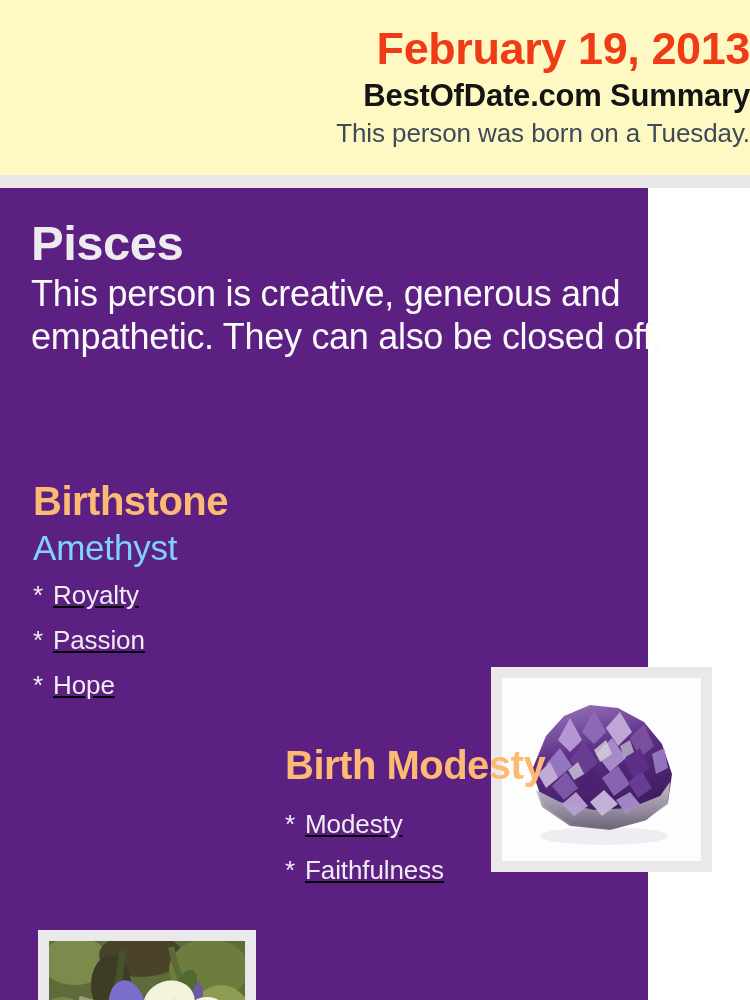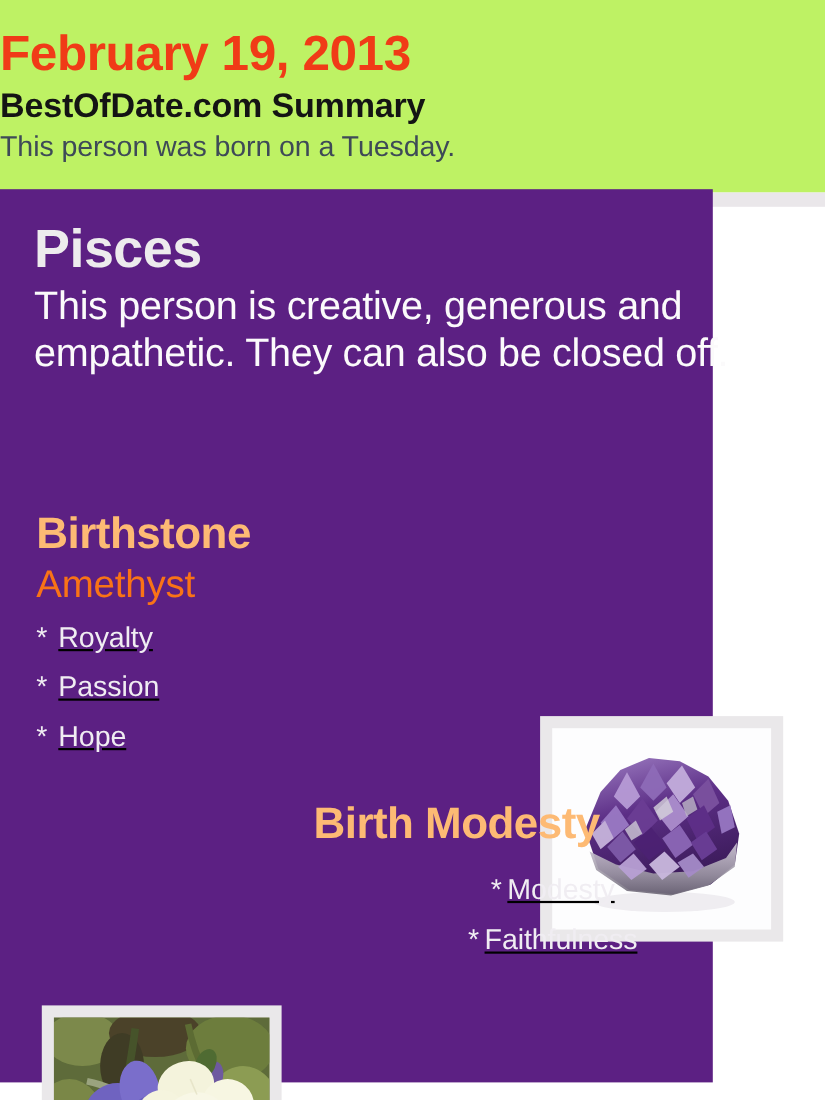--- a/index.html
+++ b/index.html
@@ -23,22 +23,22 @@
     background: #ffffff;
   }
 
   
   .header {
     position: absolute;
     left: 0;
     top: 0;
     width: 750px;
     height: 175px;
-    background: #bef264;
-    text-align: left;
+    background: #fef9c3;
+    text-align: right;
     box-sizing: border-box;
     padding-top: 22px;
   }
   .header-date {
     font-size: 45px;
     font-weight: bold;
     color: #F03B17;
     line-height: 54px;
     letter-spacing: -0.4px;
     white-space: nowrap;
@@ -66,21 +66,21 @@
     top: 175px;
     width: 750px;
     height: 13px;
     background: #EAE7EA;
   }
 
   
   .body-panel {
     position: absolute;
     left: 0;
-    top: 172px;
+    top: 188px;
     width: 648px;
     height: 812px;
     background: #5C2083;
   }
 
   
   .zodiac {
     position: absolute;
     left: 31px;
     top: 26px;
@@ -115,21 +115,21 @@
     font-size: 40px;
     font-weight: bold;
     color: #fdba74;
     line-height: 52px;
     letter-spacing: -0.5px;
     margin: 0;
   }
   .section-subject {
     font-size: 35px;
     font-weight: normal;
-    color: #f97316;
+    color: #7dd3fc;
     line-height: 42px;
     letter-spacing: -0.2px;
     margin: 0;
   }
   .trait-list {
     list-style: none;
     margin: 4px 0 0 0;
     padding: 0;
     text-decoration: underline;
   }
@@ -189,21 +189,20 @@
     position: absolute;
     left: 285px;
     top: 551px;
     width: 430px;
   }
   .birthflower .trait-list li {
     line-height: 46px;
   }
   .birthflower .trait-list {
     margin-top: 10px;
-    text-align: center;
   }
 </style>
 </head>
 <body>
 
 <div class="page">
 
   <div class="header">
     <div class="header-date">February 19, 2013</div>
     <div class="header-site">BestOfDate.com Summary</div>

